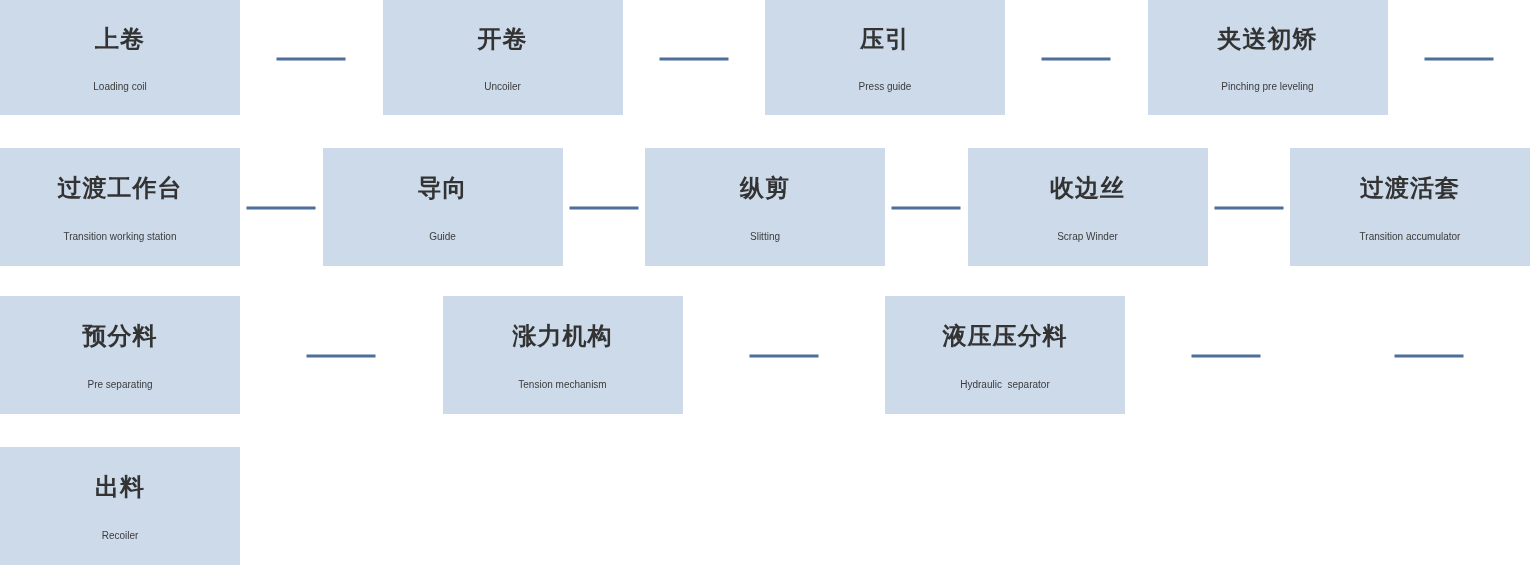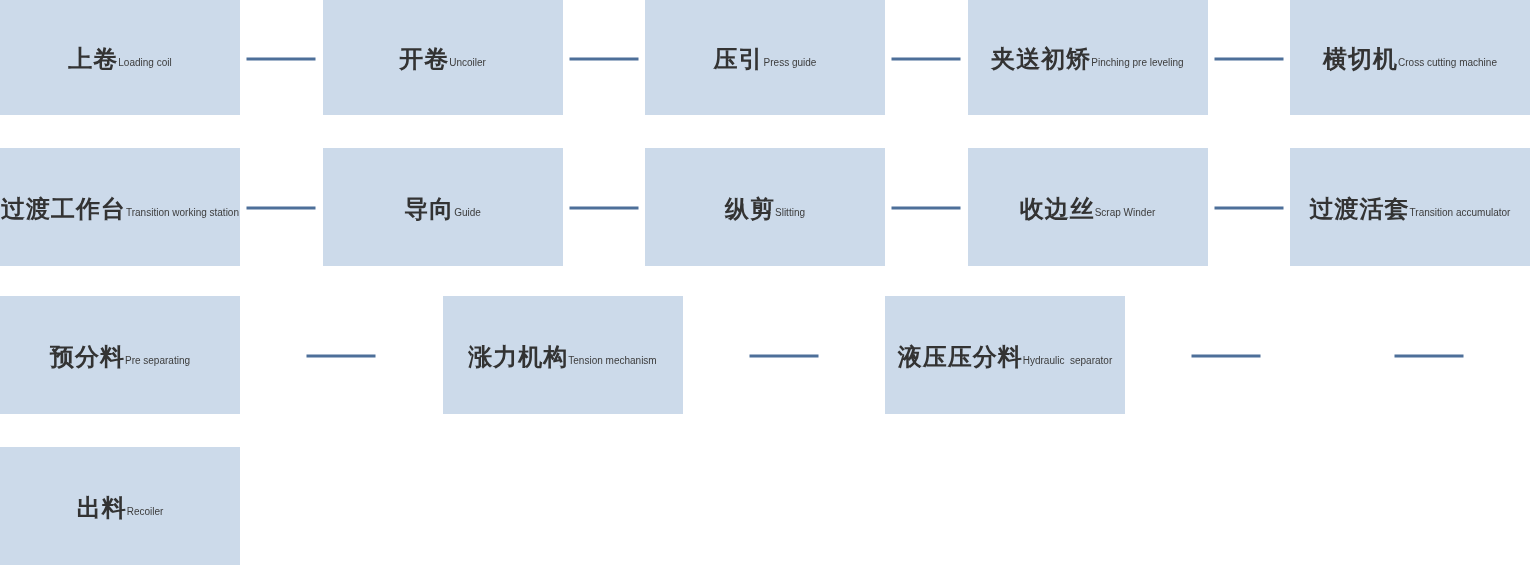--- a/index.html
+++ b/index.html
@@ -25,25 +25,26 @@
     align-items:stretch;
   }
   .row-1{height:115px;}
   .row-2{height:118px;margin-top:33px;}
   .row-3{height:118px;margin-top:30px;}
   .row-4{height:118px;margin-top:33px;}
   .box{
     flex:0 0 240px;
     background:var(--box-bg);
     display:flex;
-    flex-direction:row;
+    flex-direction:column;
     justify-content:center;
     align-items:center;
     text-align:center;
     padding-top:4px;
+    gap:22px;
   }
   .title{
     font-family:"DejaVu Serif","Liberation Serif",serif;
     font-weight:bold;
     font-size:24px;
     line-height:1.1;
     letter-spacing:1px;
     color:var(--title-text);
   }
   .subtitle{
@@ -95,24 +96,20 @@
     <div class="conn">
         <i class="line"></i>
       </div>
     <div class="box">
       <div class="title">夹送初矫</div>
       <div class="subtitle">Pinching pre leveling</div>
     </div>
     <div class="conn">
         <i class="line"></i>
       </div>
-    <div class="box">
-      <div class="title">横切机</div>
-      <div class="subtitle">Cross cutting machine</div>
-    </div>
   </div>
 
   <div class="row row-2">
     <div class="box">
       <div class="title">过渡工作台</div>
       <div class="subtitle">Transition working station</div>
     </div>
     <div class="conn">
         <i class="line"></i>
       </div>

